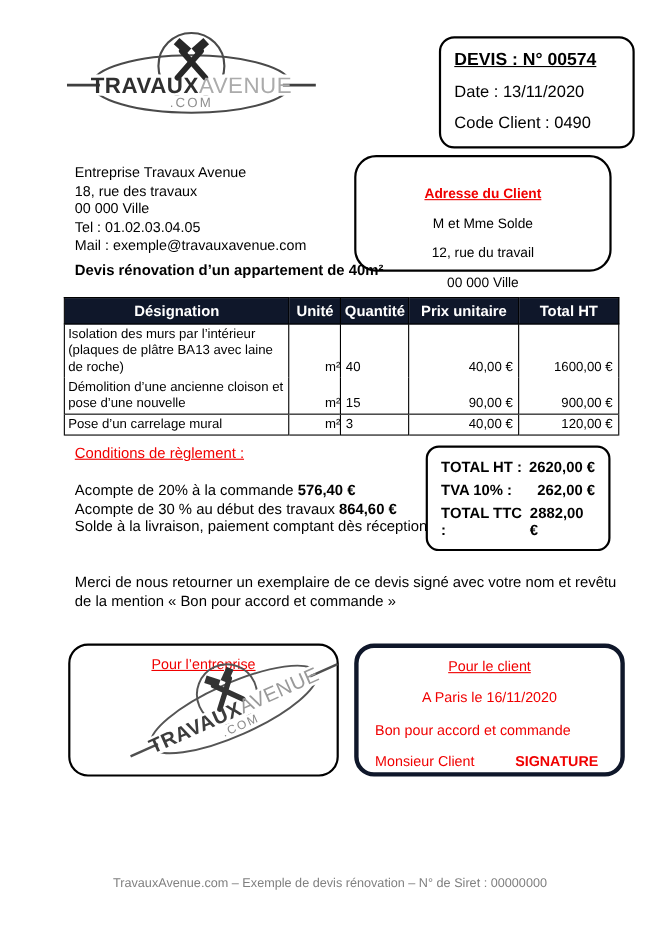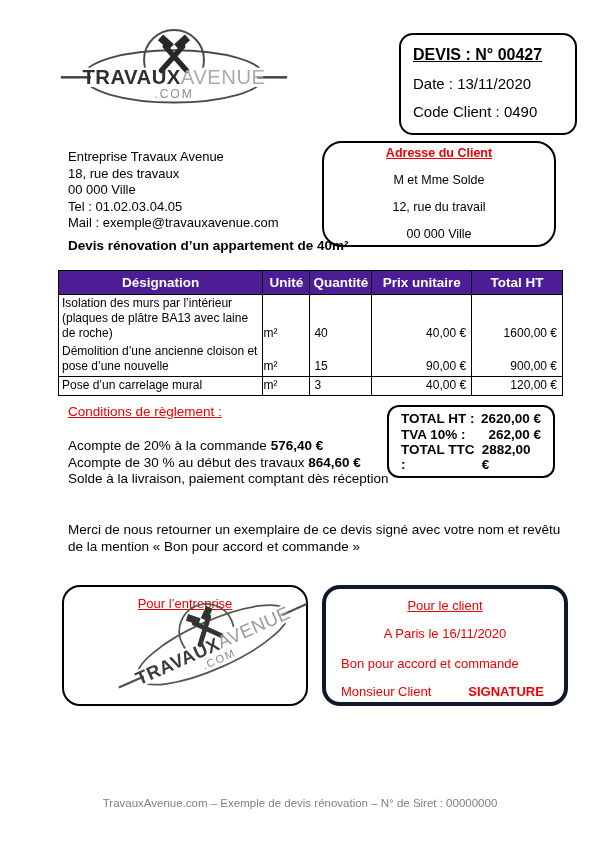--- a/index.html
+++ b/index.html
@@ -19,52 +19,52 @@
   }
   .devis-title { font-size:16px; font-weight:bold; text-decoration:underline; }
   .devis-line { font-size:15px; }
 
   
   .company { left:68px; top:149px; font-size:13px; line-height:16.5px; }
 
   
   .client-box {
     left:322px; top:141px; width:234px; height:106px;
-    border:2px solid #000; border-radius:20px; text-align:center; padding-top:3px;
+    border:2px solid #000; border-radius:20px; text-align:center; padding-top:26px;
   }
   .client-title { color:#f00000; font-weight:bold; text-decoration:underline; font-size:12.5px; }
   .client-line { font-size:12.5px; margin-top:13px; }
 
   .subject { left:68px; top:238px; font-size:13.5px; font-weight:bold; }
 
   
   .quote-table { position:absolute; left:58px; top:270px; width:505px; border-collapse:collapse; border:1.5px solid #000; }
   .quote-table th {
-    background:#4c1d95; color:#fff; font-size:13.5px; font-weight:bold;
+    background:#0f172a; color:#fff; font-size:13.5px; font-weight:bold;
     padding:4px 1px; border:1px solid #000; text-align:center;
   }
   .quote-table td {
     font-size:12px; line-height:15px; vertical-align:bottom;
     border-left:1px solid #000; border-right:1px solid #000;
   }
   .quote-table tr.row-mid td { border-top:none; border-bottom:none; }
   .quote-table tr.row-last td { border-top:1px solid #000; }
   td.c-design { text-align:left; padding:1px 3px 2px 3px; }
-  td.c-unit   { text-align:left; padding:1px 0 2px 0; }
+  td.c-unit   { text-align:right; padding:1px 0 2px 0; }
   td.c-qty    { text-align:left; padding:1px 0 2px 4px; }
   td.c-price, td.c-total { text-align:right; padding:1px 5px 2px 0; }
 
   
   .payment { left:68px; top:404px; font-size:13.5px; }
   .payment-title { color:#f00000; text-decoration:underline; margin-bottom:19px; }
   .payment-line { line-height:16.5px; }
 
   
   .totals-box {
-    left:387px; top:405px; width:168px; height:73px; border:2.5px solid #000; border-radius:12px;
+    left:387px; top:405px; width:168px; height:96px; border:2.5px solid #000; border-radius:12px;
     display:flex; flex-direction:column; justify-content:space-evenly; padding:4px 12px;
   }
   .total-row { display:flex; justify-content:space-between; font-weight:bold; font-size:13.5px; }
 
   .notice { left:68px; top:522px; width:498px; font-size:13.5px; line-height:16.5px; }
 
   
   .sig-left  { left:62px;  top:585px; width:246px; height:121px; border:2px solid #000; border-radius:18px; overflow:visible; }
   .sig-right { left:322px; top:585px; width:246px; height:121px; border:4px solid #0f172a; border-radius:18px; }
   .sig-title { text-align:center; color:#f00000; text-decoration:underline; font-size:13px; margin-top:9px; }
@@ -96,21 +96,21 @@
         <line x1="133" y1="44" x2="111" y2="19" stroke="#272727" stroke-width="5.5" stroke-linecap="round"></line>
         <rect x="121" y="11" width="15" height="8" fill="#272727" transform="rotate(-42 128 15)"></rect>
         <rect x="104" y="11" width="15" height="8" fill="#272727" transform="rotate(42 112 15)"></rect>
       </g>
       <text x="120" y="58" text-anchor="middle" font-size="21" letter-spacing="0.5"><tspan font-weight="bold" fill="#2f2f2f">TRAVAUX</tspan><tspan fill="#ababab">AVENUE</tspan></text>
       <text x="120" y="72" text-anchor="middle" font-size="12.5" letter-spacing="2" fill="#8f8f8f">.COM</text>
     </svg>
   </div>
 
   <div class="abs devis-box">
-    <div class="devis-title">DEVIS : N° 00427</div>
+    <div class="devis-title">DEVIS : N° 00574</div>
     <div class="devis-line">Date : 13/11/2020</div>
     <div class="devis-line">Code Client : 0490</div>
   </div>
 
   <div class="abs company">
     <div>Entreprise Travaux Avenue</div>
     <div>18, rue des travaux</div>
     <div>00 000 Ville</div>
     <div>Tel : 01.02.03.04.05</div>
     <div>Mail : exemple@travauxavenue.com</div>

